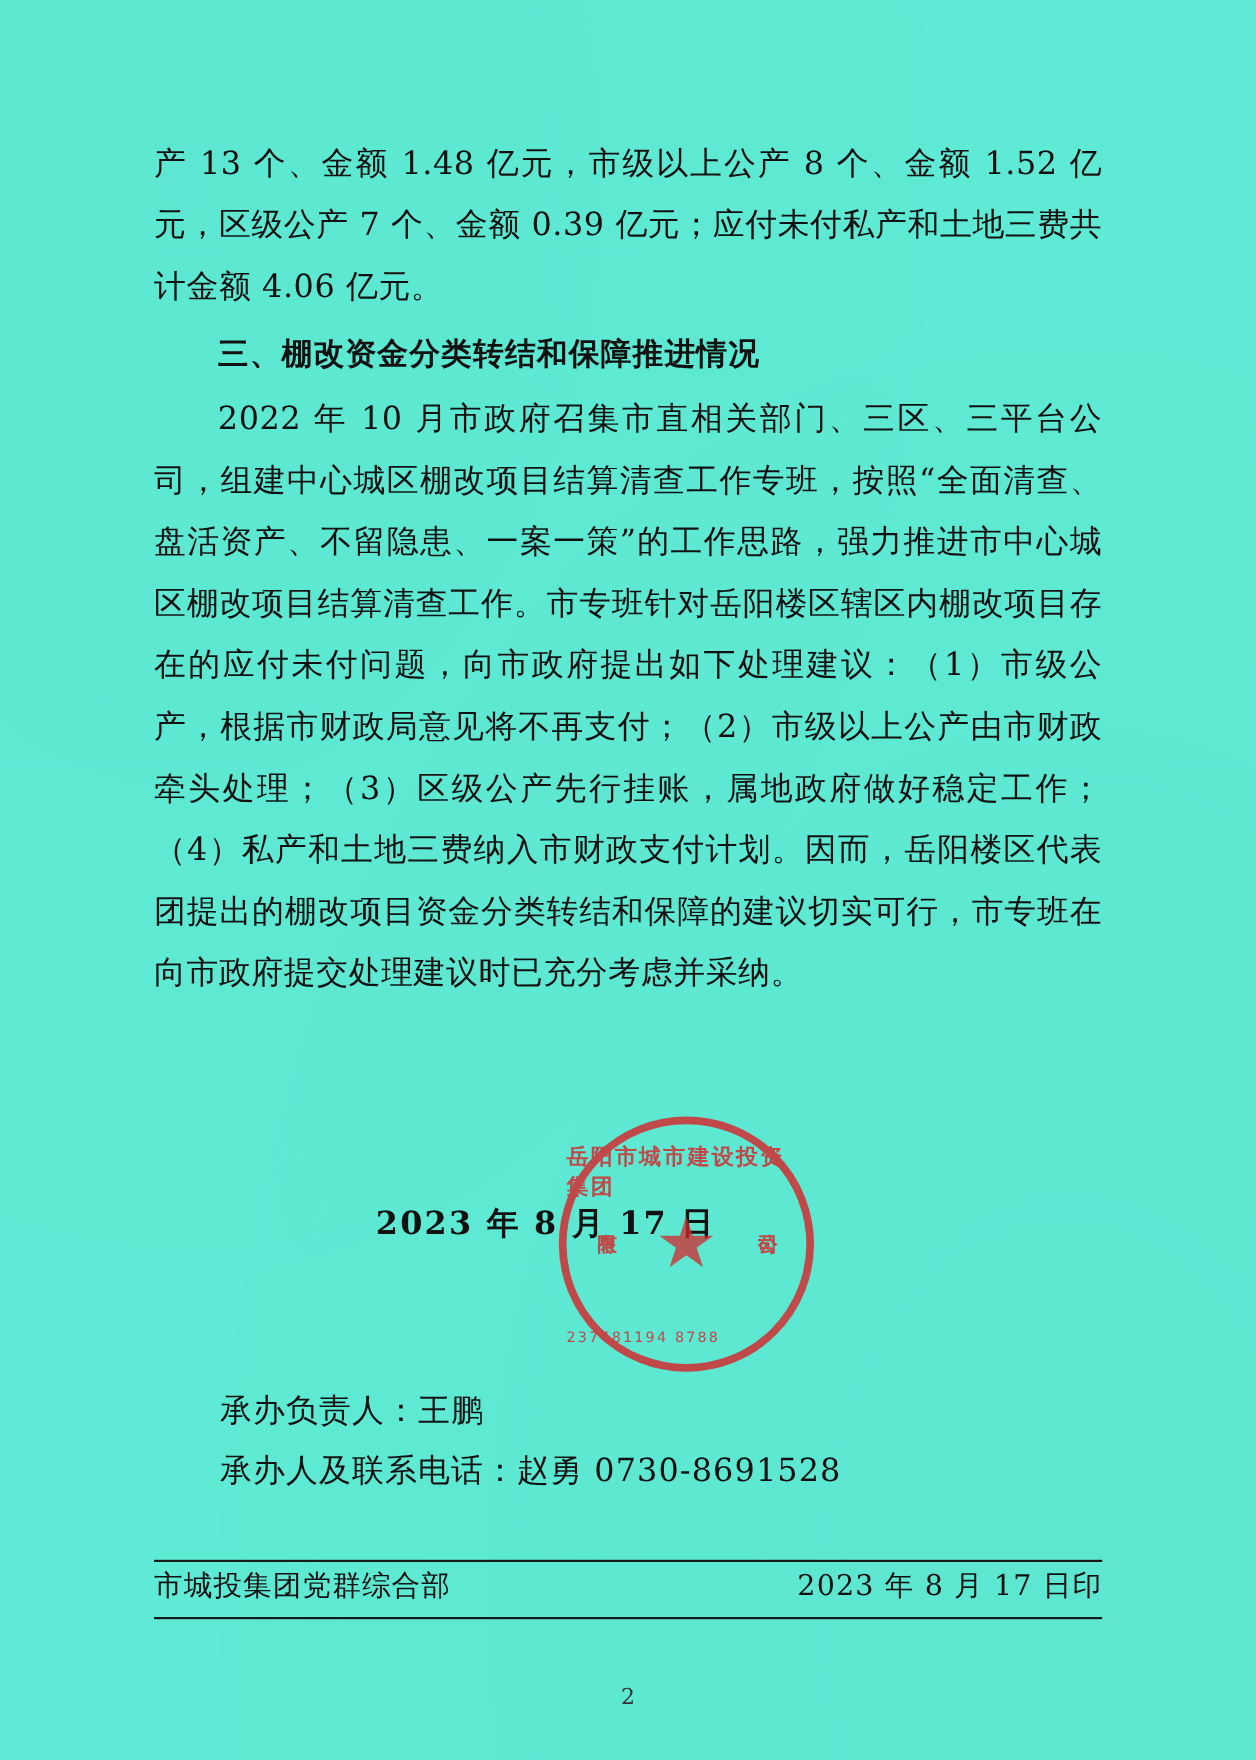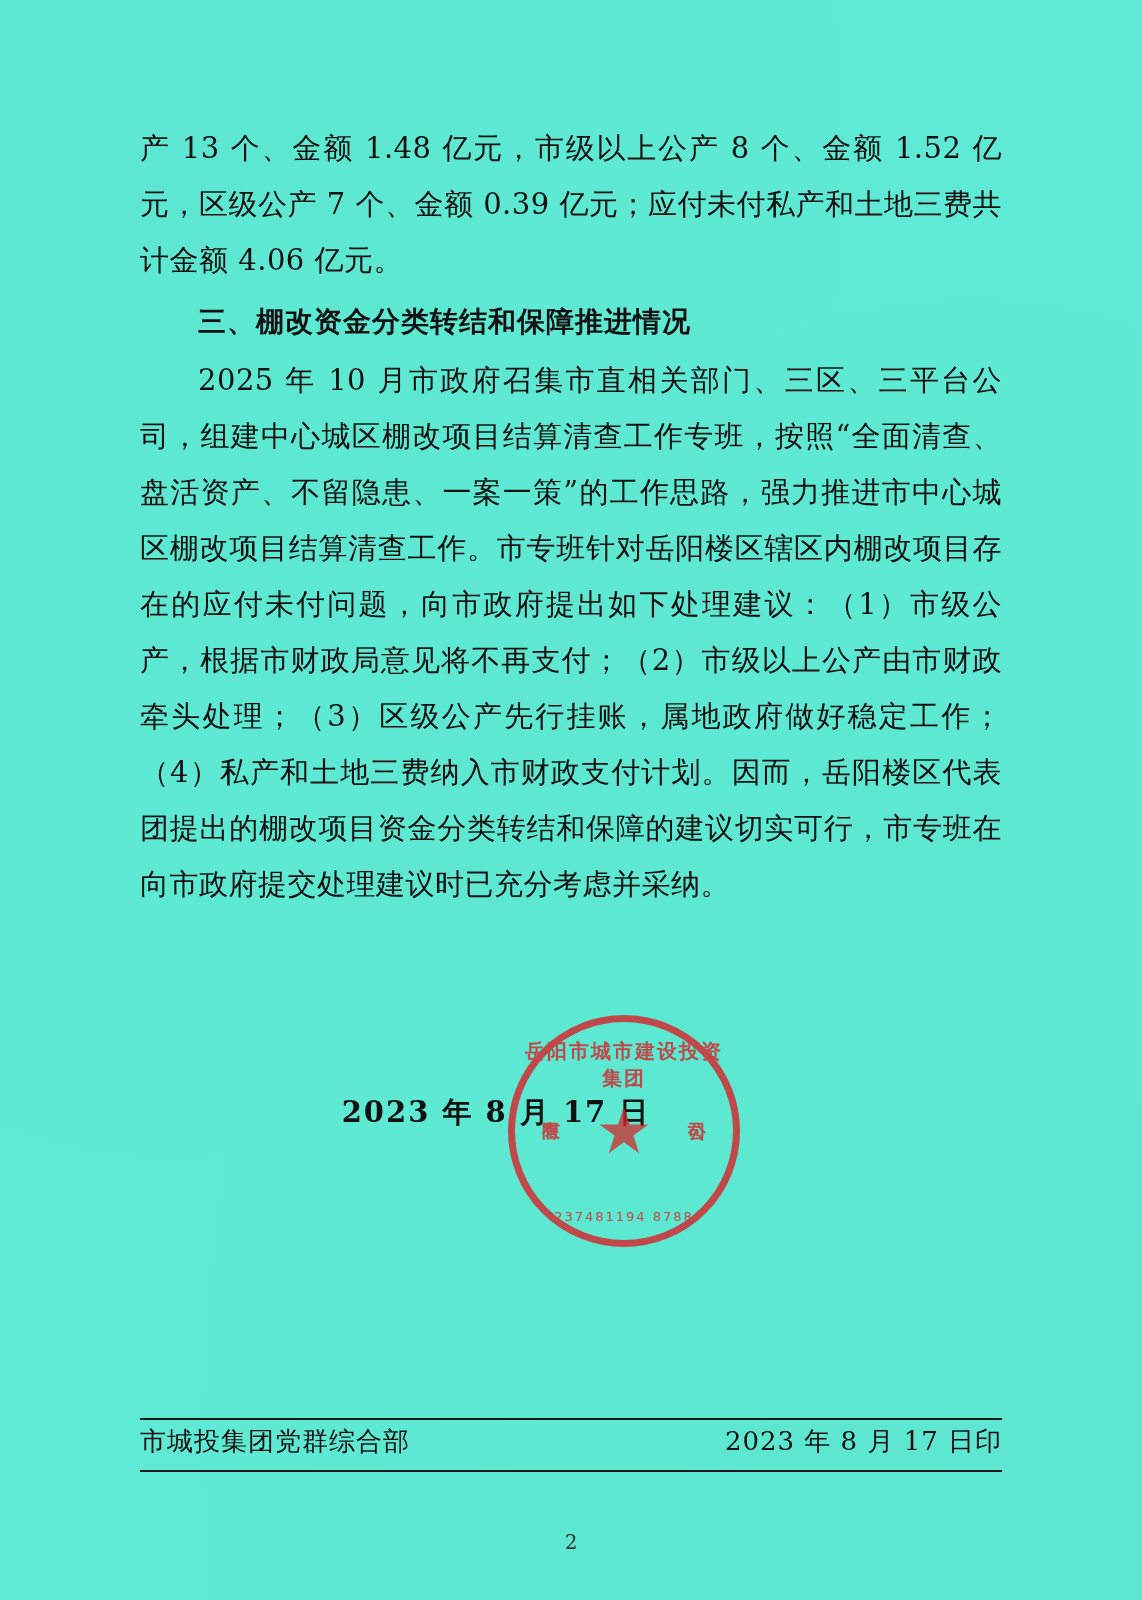--- a/index.html
+++ b/index.html
@@ -95,21 +95,21 @@
     transform: translate(-50%, -50%);
     color: #d6262b;
     font-size: 64px;
     line-height: 64px;
     opacity: 0.9;
   }
   .seal-arc-top, .seal-arc-bottom {
     position: absolute;
     left: 0;
     width: 100%;
-    text-align: center;
+    text-align: left;
     color: #d6262b;
     font-family: "DejaVu Sans", sans-serif;
   }
   .seal-arc-top {
     top: 16px;
     font-size: 20px;
     letter-spacing: 2px;
     font-weight: bold;
   }
   .seal-arc-bottom {
@@ -181,38 +181,42 @@
 <div class="page">
 
   <div class="scan-tint"></div>
 
   <div class="body-area">
 
     <p class="para">产 13 个、金额 1.48 亿元，市级以上公产 8 个、金额 1.52 亿元，区级公产 7 个、金额 0.39 亿元；应付未付私产和土地三费共计金额 4.06 亿元。</p>
 
     <p class="heading">三、棚改资金分类转结和保障推进情况</p>
 
-    <p class="para indent">2025 年 10 月市政府召集市直相关部门、三区、三平台公司，组建中心城区棚改项目结算清查工作专班，按照“全面清查、盘活资产、不留隐患、一案一策”的工作思路，强力推进市中心城区棚改项目结算清查工作。市专班针对岳阳楼区辖区内棚改项目存在的应付未付问题，向市政府提出如下处理建议：（1）市级公产，根据市财政局意见将不再支付；（2）市级以上公产由市财政牵头处理；（3）区级公产先行挂账，属地政府做好稳定工作；（4）私产和土地三费纳入市财政支付计划。因而，岳阳楼区代表团提出的棚改项目资金分类转结和保障的建议切实可行，市专班在向市政府提交处理建议时已充分考虑并采纳。</p>
+    <p class="para indent">2022 年 10 月市政府召集市直相关部门、三区、三平台公司，组建中心城区棚改项目结算清查工作专班，按照“全面清查、盘活资产、不留隐患、一案一策”的工作思路，强力推进市中心城区棚改项目结算清查工作。市专班针对岳阳楼区辖区内棚改项目存在的应付未付问题，向市政府提出如下处理建议：（1）市级公产，根据市财政局意见将不再支付；（2）市级以上公产由市财政牵头处理；（3）区级公产先行挂账，属地政府做好稳定工作；（4）私产和土地三费纳入市财政支付计划。因而，岳阳楼区代表团提出的棚改项目资金分类转结和保障的建议切实可行，市专班在向市政府提交处理建议时已充分考虑并采纳。</p>
 
   </div>
 
   <div class="sign-block">
     <div class="sign-date">2023 年 8 月 17 日</div>
   </div>
 
   <div class="seal">
     <div class="seal-inner">
       <div class="seal-arc-top">岳阳市城市建设投资集团</div>
       <div class="seal-side-left">有限</div>
       <div class="seal-side-right">公司</div>
       <div class="seal-star">★</div>
       <div class="seal-arc-bottom">237481194 8788</div>
     </div>
   </div>
 
+  <div class="contacts">
+    <div class="contact-line">承办负责人：王鹏</div>
+    <div class="contact-line">承办人及联系电话：赵勇 0730-8691528</div>
+  </div>
 
   <div class="footer-rule"></div>
 
   <div class="footer">
     <span>市城投集团党群综合部</span>
     <span>2023 年 8 月 17 日印</span>
   </div>
 
   <div class="footer-rule-bottom"></div>
 

